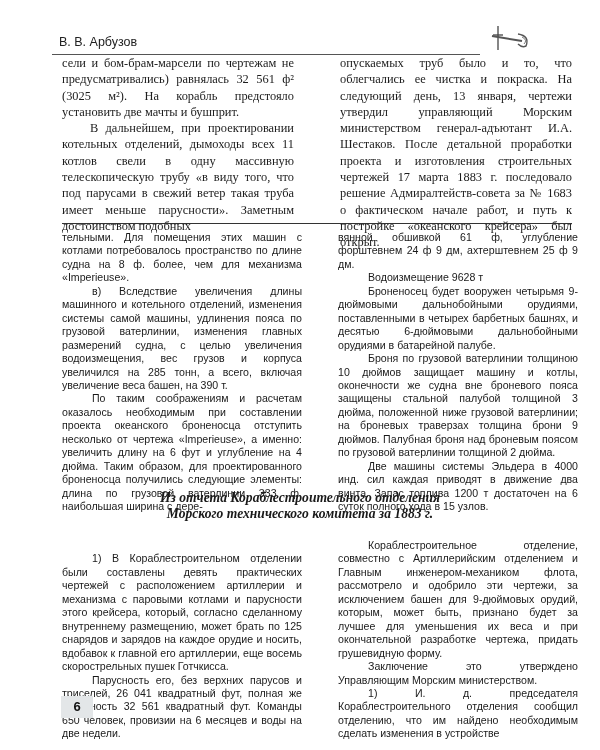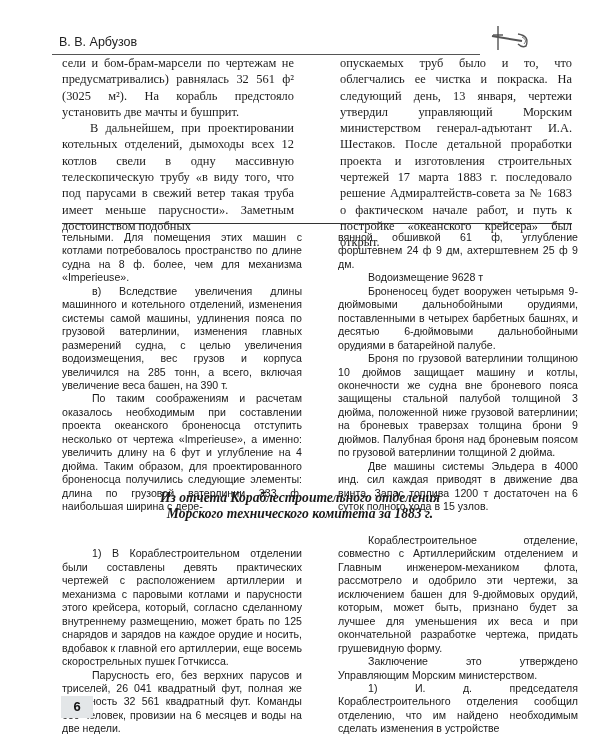--- a/index.html
+++ b/index.html
@@ -14,21 +14,21 @@
     .serif-col p { margin: 0; }
     .serif-col p.indent { text-indent: 28px; }
 
     .rule { position: absolute; left: 62px; top: 223px; width: 510px; height: 0; border-top: 1.2px solid #333; }
 
     .sans-cols { position: absolute; left: 62px; top: 231px; width: 516px; display: flex; justify-content: space-between; gap: 36px; }
     .sans-cols.lower { top: 527px; align-items: flex-end; }
     .sans-col { width: 244px; font-family: "Liberation Sans", sans-serif; font-size: 10.6px; line-height: 13.45px; text-align: justify; color: #1a1a1a; }
     .sans-col p { margin: 0; }
     .sans-col p.indent { text-indent: 30px; }
-    .sans-col p.gap { margin-top: 7px; }
+    .sans-col p.gap { margin-top: 12px; }
 
     .section-title { position: absolute; left: 100px; top: 490px; width: 400px; text-align: center; font-family: "Liberation Serif", serif; font-weight: bold; font-size: 13.6px; line-height: 16px; color: #1a1a1a; font-style: italic; }
 
     .page-number { position: absolute; left: 61px; top: 696px; width: 32px; height: 22px; background: #e3e6e8; font-family: "Liberation Sans", sans-serif; font-weight: bold; font-size: 13px; line-height: 22px; text-align: center; color: #111; }
   </style>
 </head>
 <body>
 
 <div class="header">
   <span class="header-author">В. В. Арбузов</span>
@@ -37,21 +37,21 @@
   <line x1="10" y1="2" x2="10" y2="26" stroke="#444" stroke-width="1.3"></line>
   <line x1="5" y1="11" x2="15" y2="11" stroke="#444" stroke-width="1.3"></line>
   <line x1="4" y1="12" x2="34" y2="17" stroke="#555" stroke-width="2"></line>
   <path d="M30 10 Q42 12 38 22 Q34 24 30 20" fill="none" stroke="#555" stroke-width="1.4"></path>
   <path d="M34 13 Q40 16 36 20" fill="none" stroke="#777" stroke-width="1"></path>
 </svg>
 
 <div class="serif-cols">
   <div class="serif-col">
     <p>сели и бом-брам-марсели по чертежам не предусматривались) равнялась 32 561 ф² (3025 м²). На корабль предстояло установить две мачты и бушприт.</p>
-    <p class="indent">В дальнейшем, при проектировании котельных отделений, дымоходы всех 12 котлов свели в одну массивную телескопическую трубу «в виду того, что под парусами в свежий ветер такая труба имеет меньше парусности». Заметным достоинством подобных</p>
+    <p class="indent">В дальнейшем, при проектировании котельных отделений, дымоходы всех 11 котлов свели в одну массивную телескопическую трубу «в виду того, что под парусами в свежий ветер такая труба имеет меньше парусности». Заметным достоинством подобных</p>
   </div>
   <div class="serif-col">
     <p>опускаемых труб было и то, что облегчались ее чистка и покраска. На следующий день, 13 января, чертежи утвердил управляющий Морским министерством генерал-адъютант И.А. Шестаков. После детальной проработки проекта и изготовления строительных чертежей 17 марта 1883 г. последовало решение Адмиралтейств-совета за № 1683 о фактическом начале работ, и путь к постройке «океанского крейсера» был открыт.</p>
   </div>
 </div>
 
 <div class="rule"></div>
 
 <div class="sans-cols">
   <div class="sans-col">

